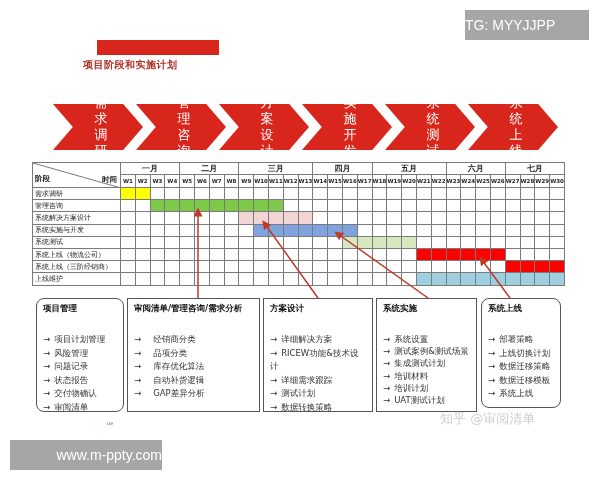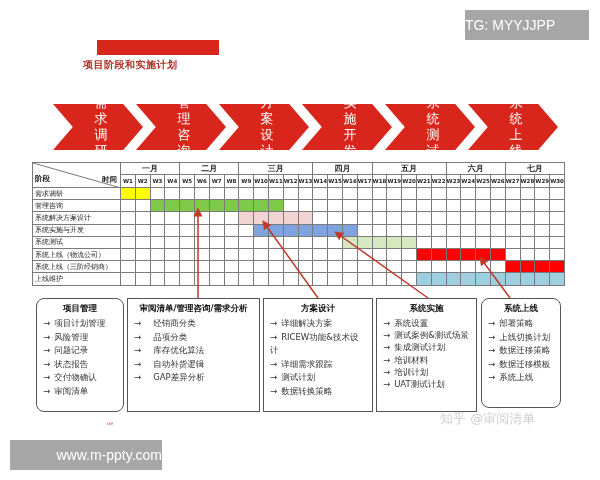--- a/index.html
+++ b/index.html
@@ -27,21 +27,21 @@
   .c-yellow { background: #ffff00; }
   .c-green { background: #7fc94a; }
   .c-pink { background: #f2d4d4; }
   .c-blue { background: #7ea3de; }
   .c-lgreen { background: #d6e8c0; }
   .c-red { background: #ff0000; }
   .c-lblue { background: #9ecfe0; }
 
   .box { position: absolute; border: 1.5px solid #555; background: #fff; padding: 4px 6px; font-size: 8.5px; color: #333; }
   .box.round { border-radius: 8px; }
-  .box .bh { font-weight: bold; font-size: 8.5px; margin-bottom: 2px; color: #111; text-align: center; }
+  .box .bh { font-weight: bold; font-size: 8.5px; margin-bottom: 18px; color: #111; }
   .box .it { line-height: 13.5px; }
   .box .it .ar { margin-right: 4px; }
   .box.spaced .it .ar { margin-right: 12px; }
   .box.tight .it { line-height: 12.2px; }
 
   .arrows { position: absolute; left: 0; top: 0; pointer-events: none; }
   .watermark { position: absolute; left: 440px; top: 410px; font-size: 13px; color: #cfcfcf; }
   .page-num { position: absolute; left: 107px; top: 420px; font-size: 5px; color: #c0392b; }
   .site-badge { position: absolute; left: 10px; top: 440px; width: 152px; height: 30px; background: #a6a6a6; color: #fff; font-size: 14px; line-height: 30px; text-align: right; font-family: "Liberation Sans", sans-serif; }
 </style>

